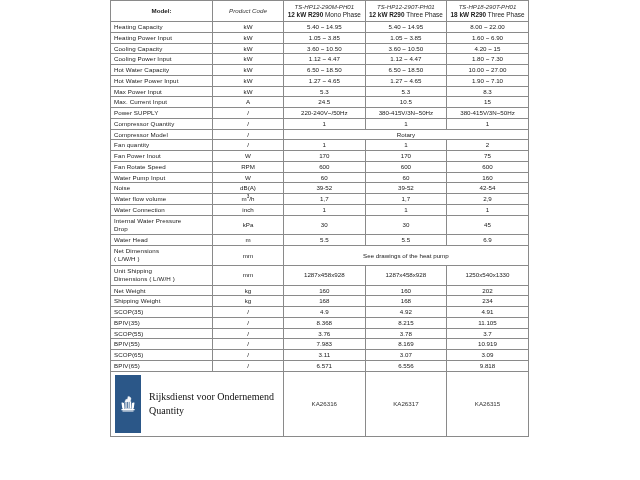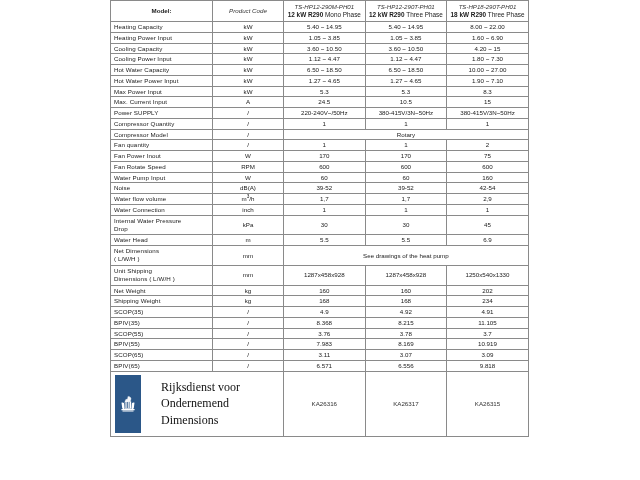--- a/index.html
+++ b/index.html
@@ -124,24 +124,24 @@
     height: 58px;
     background: #2b5788;
     position: relative;
     flex: 0 0 auto;
     display: flex;
     align-items: center;
     justify-content: center;
   }
   .logo-text {
     font-family: "Liberation Serif", serif;
-    font-size: 12px;
+    font-size: 10px;
     line-height: 1.35;
     color: #111;
-    padding-left: 20px;
+    padding-left: 8px;
   }
 </style>
 </head>
 <body>
 
 <div id="sheet">
   <div id="table-clip">
     <table class="spec">
       <colgroup>
         <col class="c-label">
@@ -397,21 +397,21 @@
                     </g>
                     <g fill="#2b5788">
                       <rect x="9.1" y="9.5" width="0.9" height="7.4"></rect>
                       <rect x="11" y="9.5" width="0.9" height="7.4"></rect>
                       <rect x="12.9" y="9.5" width="0.9" height="7.4"></rect>
                     </g>
                   </svg>
                 </div>
                 <div class="logo-text">
                   <div>Rijksdienst voor Ondernemend</div>
-                  <div>Dimensions</div>
+                  <div>Quantity</div>
                 </div>
               </div>
             </td>
             <td class="cert">KA26316</td>
             <td class="cert">KA26317</td>
             <td class="cert">KA26315</td>
           </tr>
         </tbody>
     </table>
   </div>

